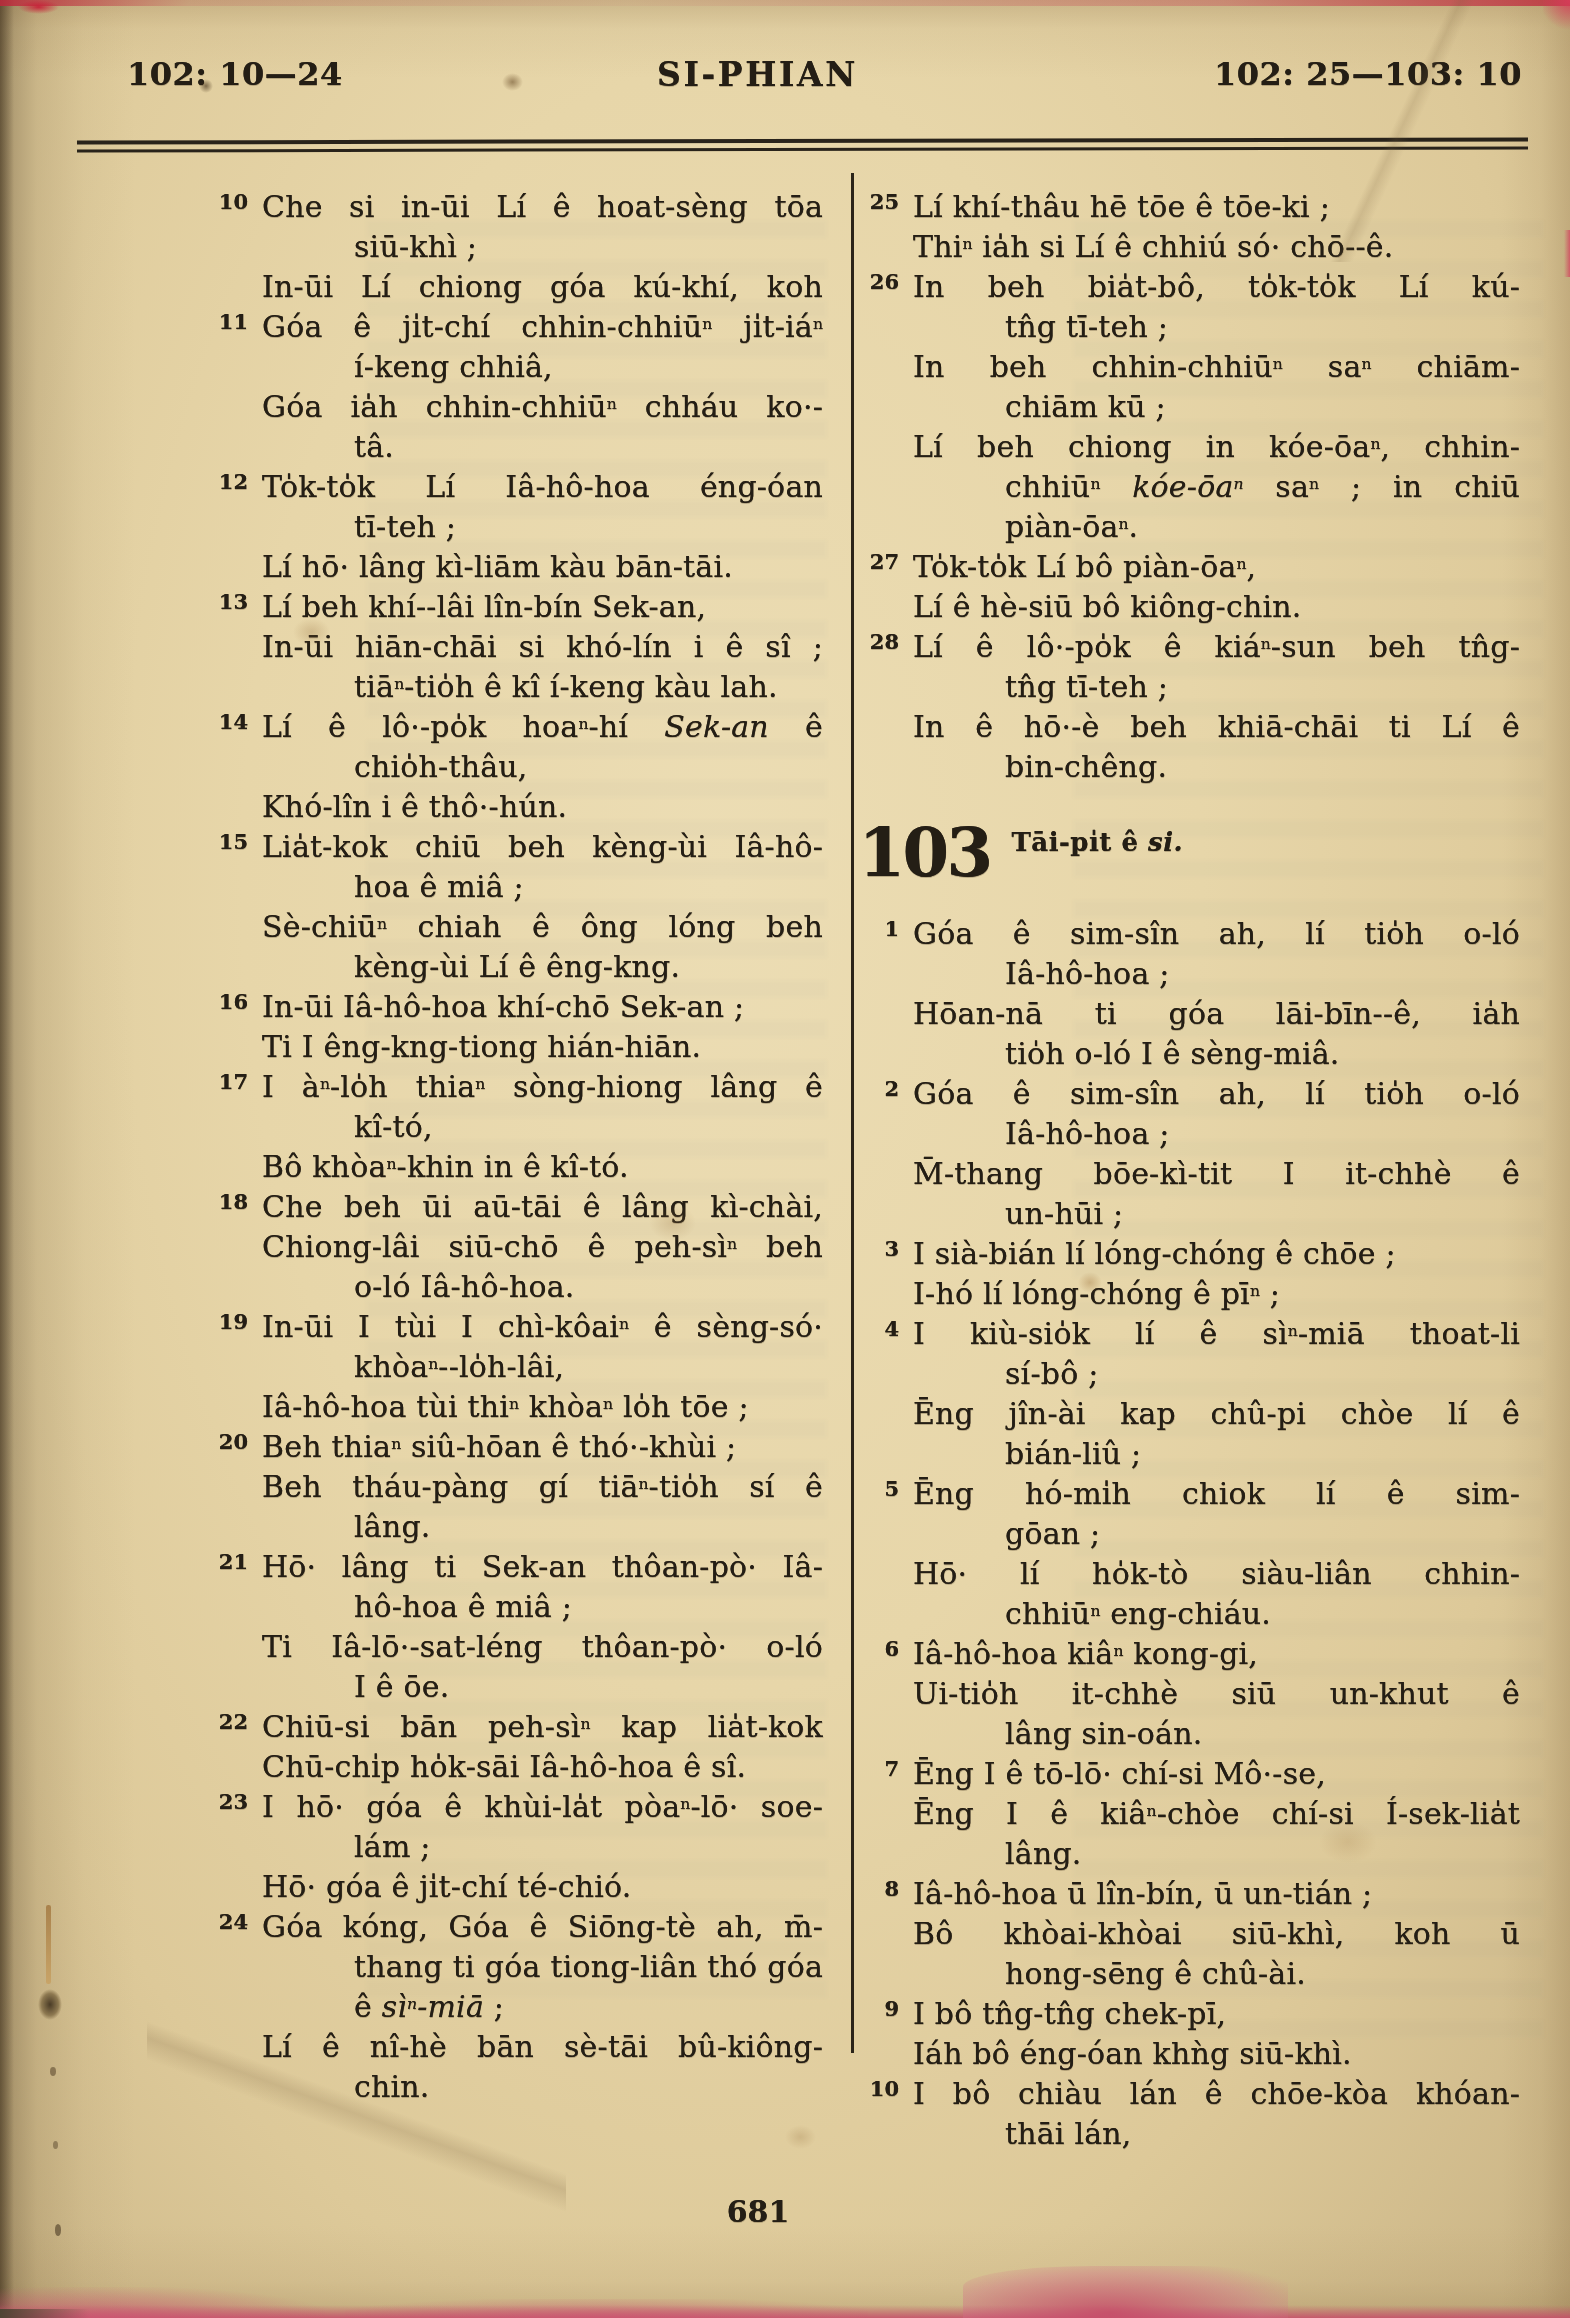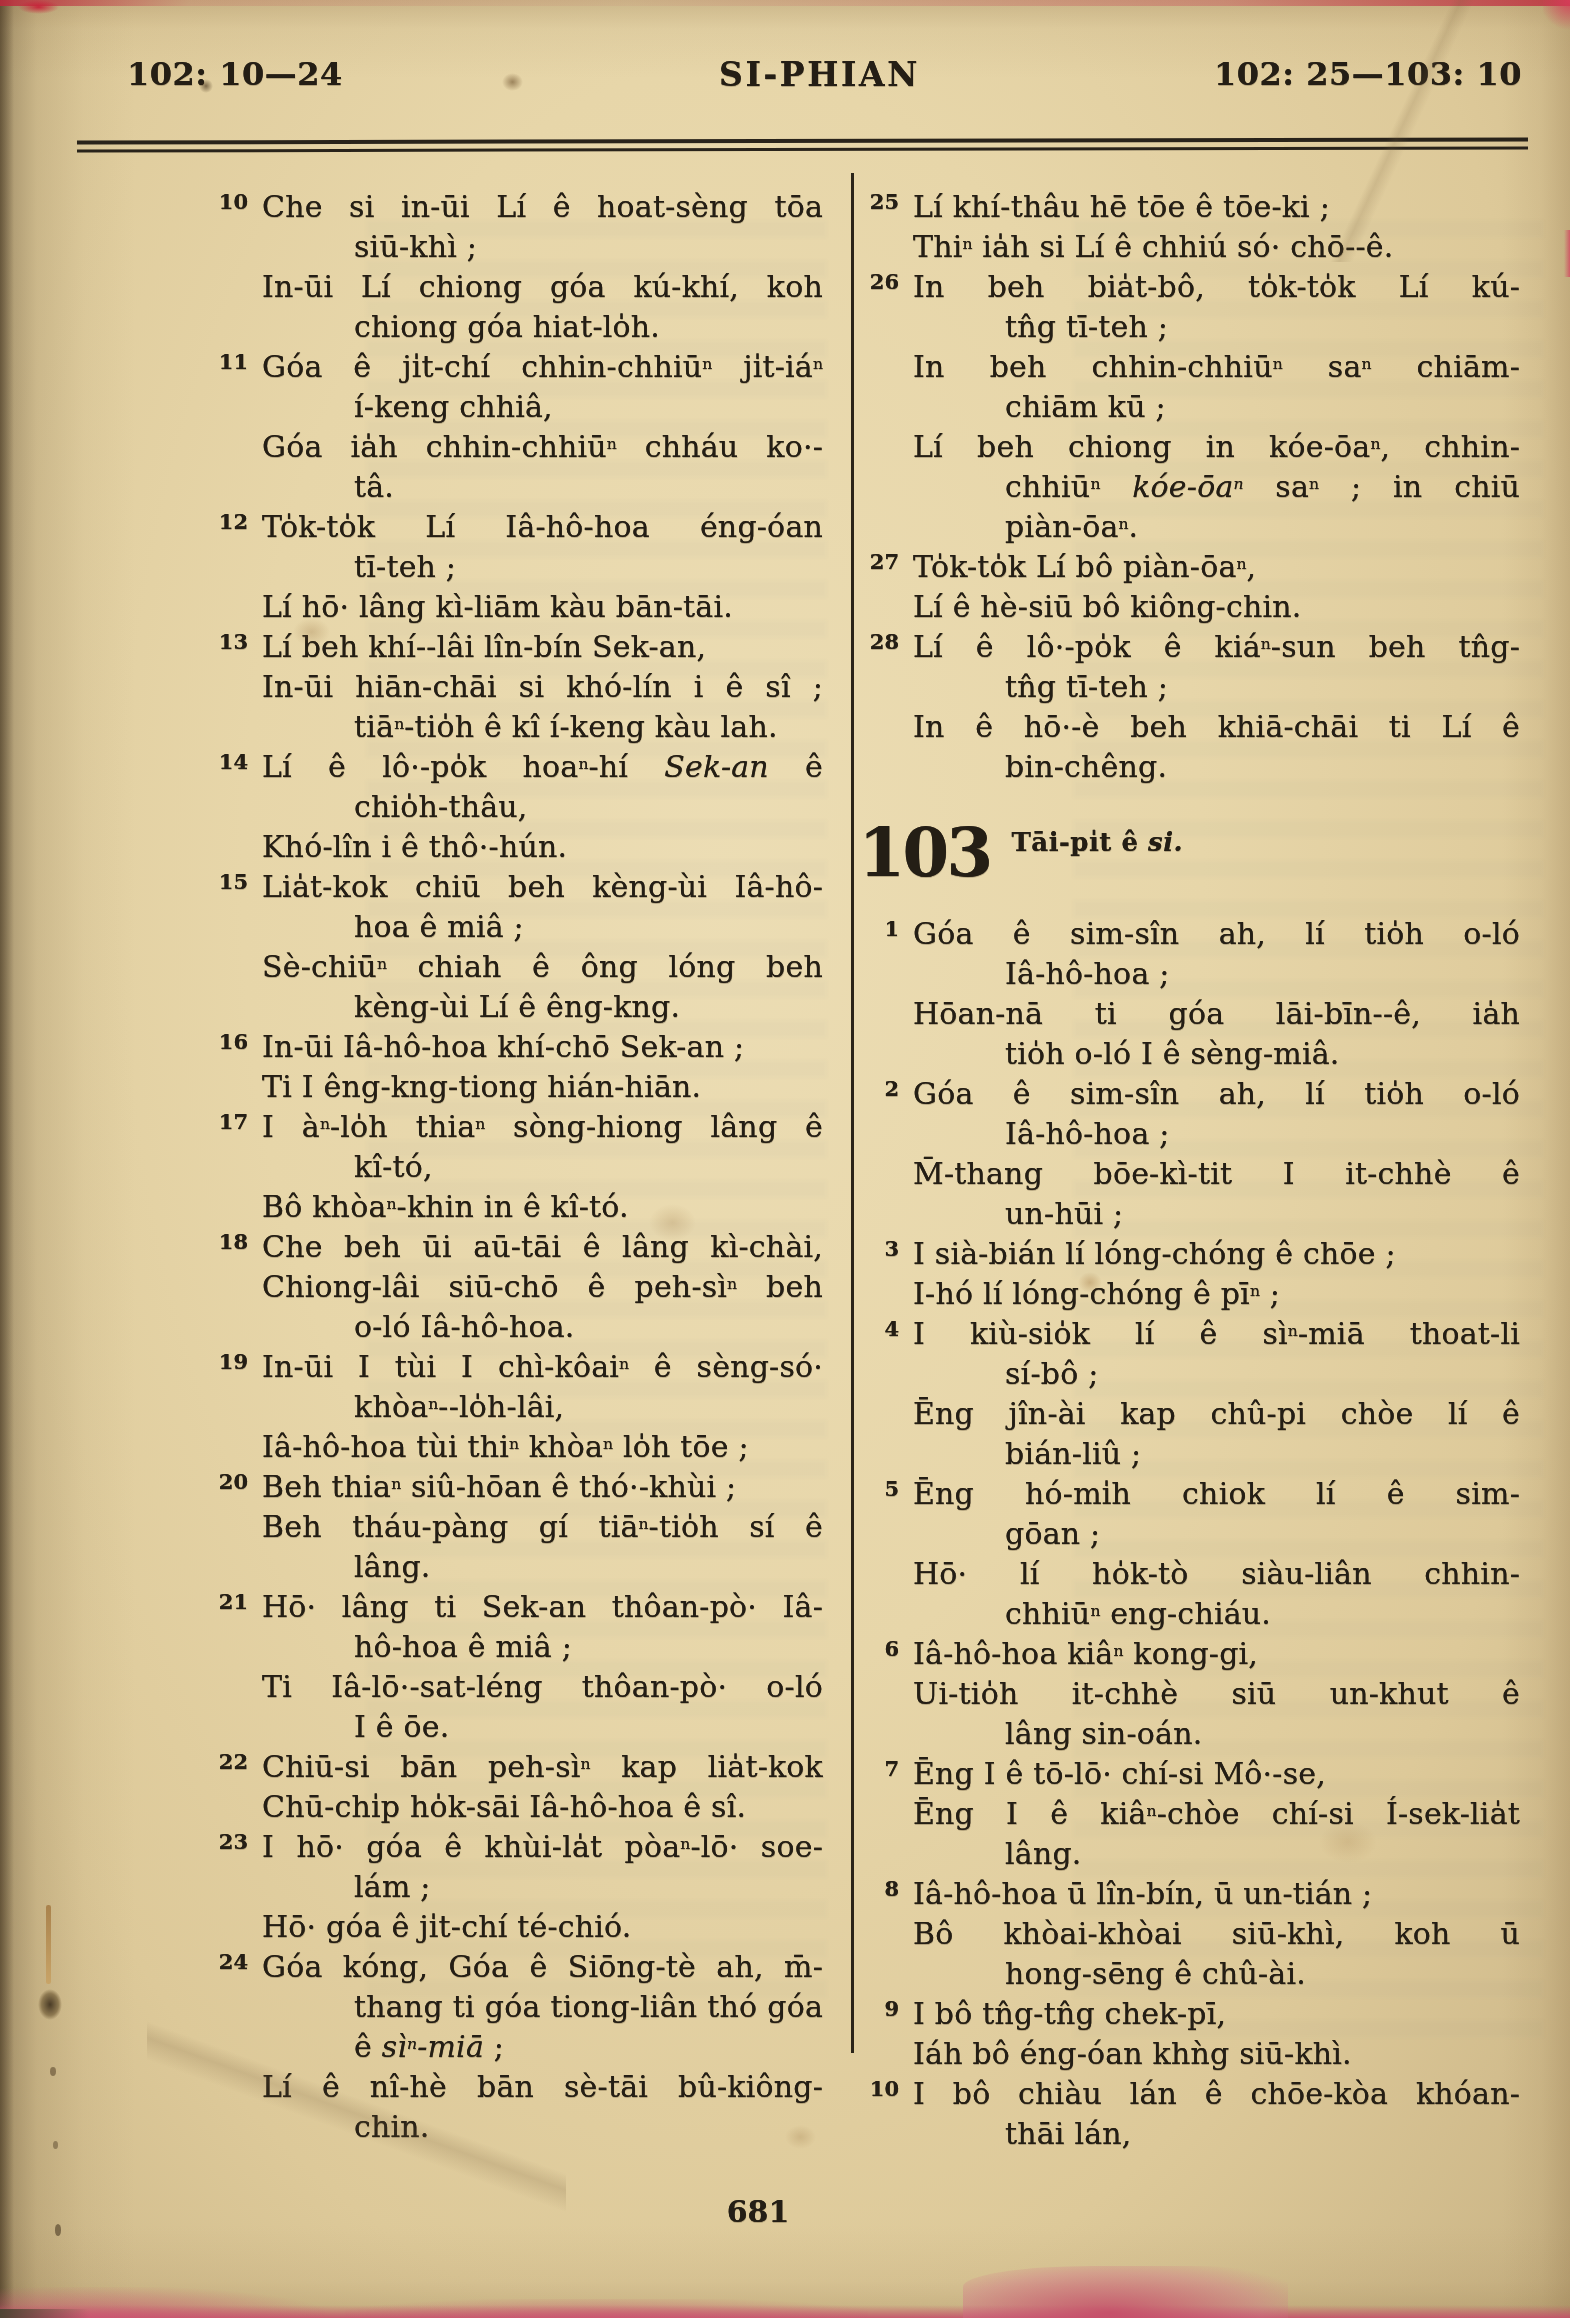--- a/index.html
+++ b/index.html
@@ -19,21 +19,21 @@
       linear-gradient(180deg, rgba(135,105,62,0.28) 0px, rgba(135,105,62,0.08) 29px, rgba(0,0,0,0) 79px),
       linear-gradient(0deg, rgba(140,112,68,0.30) 0px, rgba(140,112,68,0.10) 37px, rgba(0,0,0,0) 94px),
       radial-gradient(ellipse at 46% 38%, #ecddb4 0%, #e7d6a9 40%, #ddc999 72%, #c9b384 100%);
     overflow:hidden;
   }
   .ink{ text-shadow:0 0 0.6px rgba(40,31,18,0.85), 0.3px 0.5px 0.4px rgba(60,45,25,0.28); }
 
   
   .hdr{ position:absolute; top:55px; font-size:32px; font-weight:bold; letter-spacing:0.5px; white-space:nowrap;}
   .hdr-left{ left:127px; }
-  .hdr-center{ left:657px; width:325px; text-align:center; letter-spacing:2.6px; font-size:33px;}
+  .hdr-center{ left:657px; width:325px; letter-spacing:2.6px; font-size:33px;}
   .hdr-right{ right:48px; text-align:right; }
   .rule-double{
     position:absolute; left:77px; top:139px; width:1451px; height:4.7px;
     border-top:4.2px solid #29231a; border-bottom:3.7px solid #29231a;
     transform:rotate(-0.12deg);
   }
 
   
   .divider{ position:absolute; left:851px; top:173px; width:3.1px; height:1880px; background:#2b2419; }
 
@@ -85,21 +85,20 @@
   <div class="rule-double"></div>
 
   <div class="divider"></div>
 
   <div class="col col-left" id="col-left">
       <div class="verse">
         <span class="vnum">10</span>
         <div class="line just">Che si in-ūi Lí ê hoat-sèng tōa</div>
         <div class="line ind">siū-khì ;</div>
         <div class="line just">In-ūi Lí chiong góa kú-khí, koh</div>
-        <div class="line ind">chiong góa hiat-lo̍h.</div>
       </div>
       <div class="verse">
         <span class="vnum">11</span>
         <div class="line just">Góa ê ji̍t-chí chhin-chhiū<sup>n</sup> ji̍t-iá<sup>n</sup></div>
         <div class="line ind">í-keng chhiâ,</div>
         <div class="line just">Góa ia̍h chhin-chhiū<sup>n</sup> chháu ko·-</div>
         <div class="line ind">tâ.</div>
       </div>
       <div class="verse">
         <span class="vnum">12</span>

